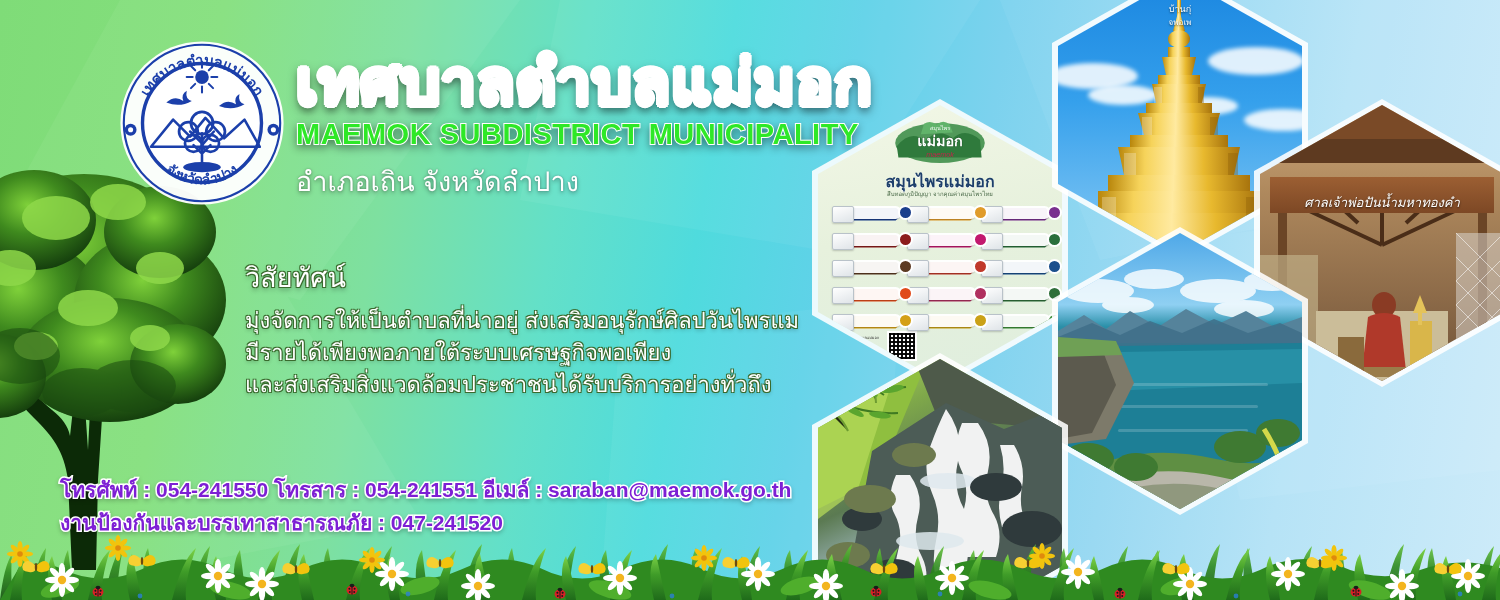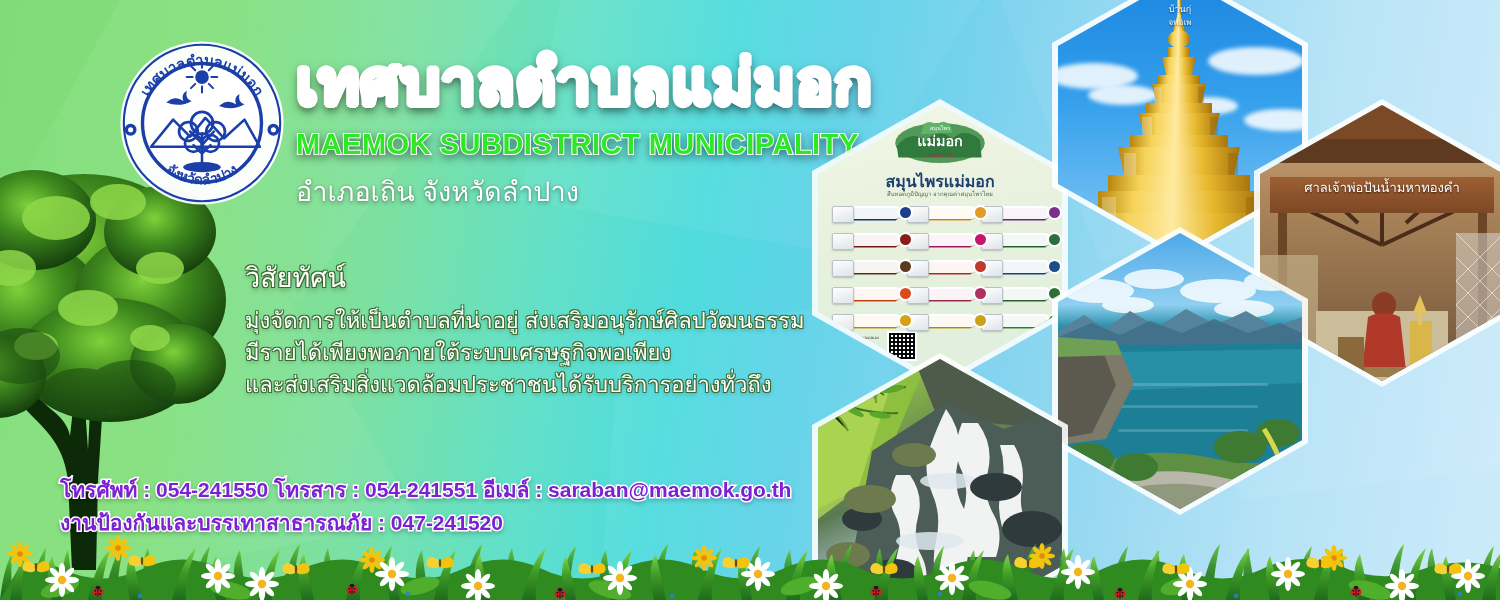--- a/index.html
+++ b/index.html
@@ -55,21 +55,21 @@
       -3px 0 0 #fff, 3px 0 0 #fff, 0 -3px 0 #fff, 0 3px 0 #fff,
       0 5px 7px rgba(0,0,0,.32);
     background:linear-gradient(180deg,#3b53c9 0%,#1b2f9e 45%,#0f1f7a 100%);
     -webkit-background-clip:text; background-clip:text;
     -webkit-text-fill-color:transparent;
     paint-order:stroke fill;
     -webkit-text-stroke:3px #ffffff;
     filter:drop-shadow(0 4px 5px rgba(0,0,0,.3));
   }
   .title-en {
-    margin-top:14px;
+    margin-top:4px;
     font-size:29px; font-weight:bold; letter-spacing:.5px;
     color:#2ee827;
     -webkit-text-stroke:2px #ffffff;
     paint-order:stroke fill;
     filter:drop-shadow(0 3px 4px rgba(0,0,0,.45));
   }
   .subtitle-th {
     margin-top:9px;
     font-size:27px; font-weight:normal;
     color:#ffffff;
@@ -163,21 +163,21 @@
 
   
   .sky { position:absolute; inset:0; background:linear-gradient(180deg,#1a86e0 0%,#35a0ec 45%,#86c9f4 100%); }
   .cloud { position:absolute; background:rgba(255,255,255,.85); border-radius:50%; filter:blur(2px); }
 
   
   .shrine-bg { position:absolute; inset:0; background:linear-gradient(180deg,#cfa97e 0%,#b08a5e 30%,#8c6a48 70%,#6d5137 100%); }
   .shrine-sign {
     position:absolute; left:4%; right:4%; top:26%; height:13%;
     background:linear-gradient(180deg,#9c5f33,#7d4825);
-    display:flex; align-items:flex-start; justify-content:center;
+    display:flex; align-items:flex-end; justify-content:center;font-style:italic;
   }
   .shrine-sign span {
     font-size:13px; color:#fff; white-space:nowrap;
     text-shadow:0 1px 2px rgba(0,0,0,.7);
   }
 
   
   .lake-bg { position:absolute; inset:0; background:linear-gradient(180deg,#4fa8e8 0%,#8fd0f2 26%,#2a8fa8 34%,#1d7f96 62%,#2e8d9e 100%); }
 
   
@@ -296,21 +296,21 @@
   </svg>
 
   <div class="headings">
     <div class="title-th">เทศบาลตำบลแม่มอก</div>
     <div class="title-en">MAEMOK SUBDISTRICT MUNICIPALITY</div>
     <div class="subtitle-th">อำเภอเถิน จังหวัดลำปาง</div>
   </div>
 
   <div class="vision">
     <div class="vision-title">วิสัยทัศน์</div>
-    <div class="vision-line">มุ่งจัดการให้เป็นตำบลที่น่าอยู่ ส่งเสริมอนุรักษ์ศิลปวัฒนธรรม</div>
+    <div class="vision-line">มุ่งจัดการให้เป็นตำบลที่น่าอยู่ ส่งเสริมอนุรักษ์ศิลปวันไพรแม</div>
     <div class="vision-line">มีรายได้เพียงพอภายใต้ระบบเศรษฐกิจพอเพียง</div>
     <div class="vision-line">และส่งเสริมสิ่งแวดล้อมประชาชนได้รับบริการอย่างทั่วถึง</div>
   </div>
 
   <div class="contact">
     <div class="contact-line">โทรศัพท์ : 054-241550  โทรสาร : 054-241551 อีเมล์ : saraban@maemok.go.th</div>
     <div class="contact-line">งานป้องกันและบรรเทาสาธารณภัย : 047-241520</div>
   </div>
 
   <div class="hexes">

